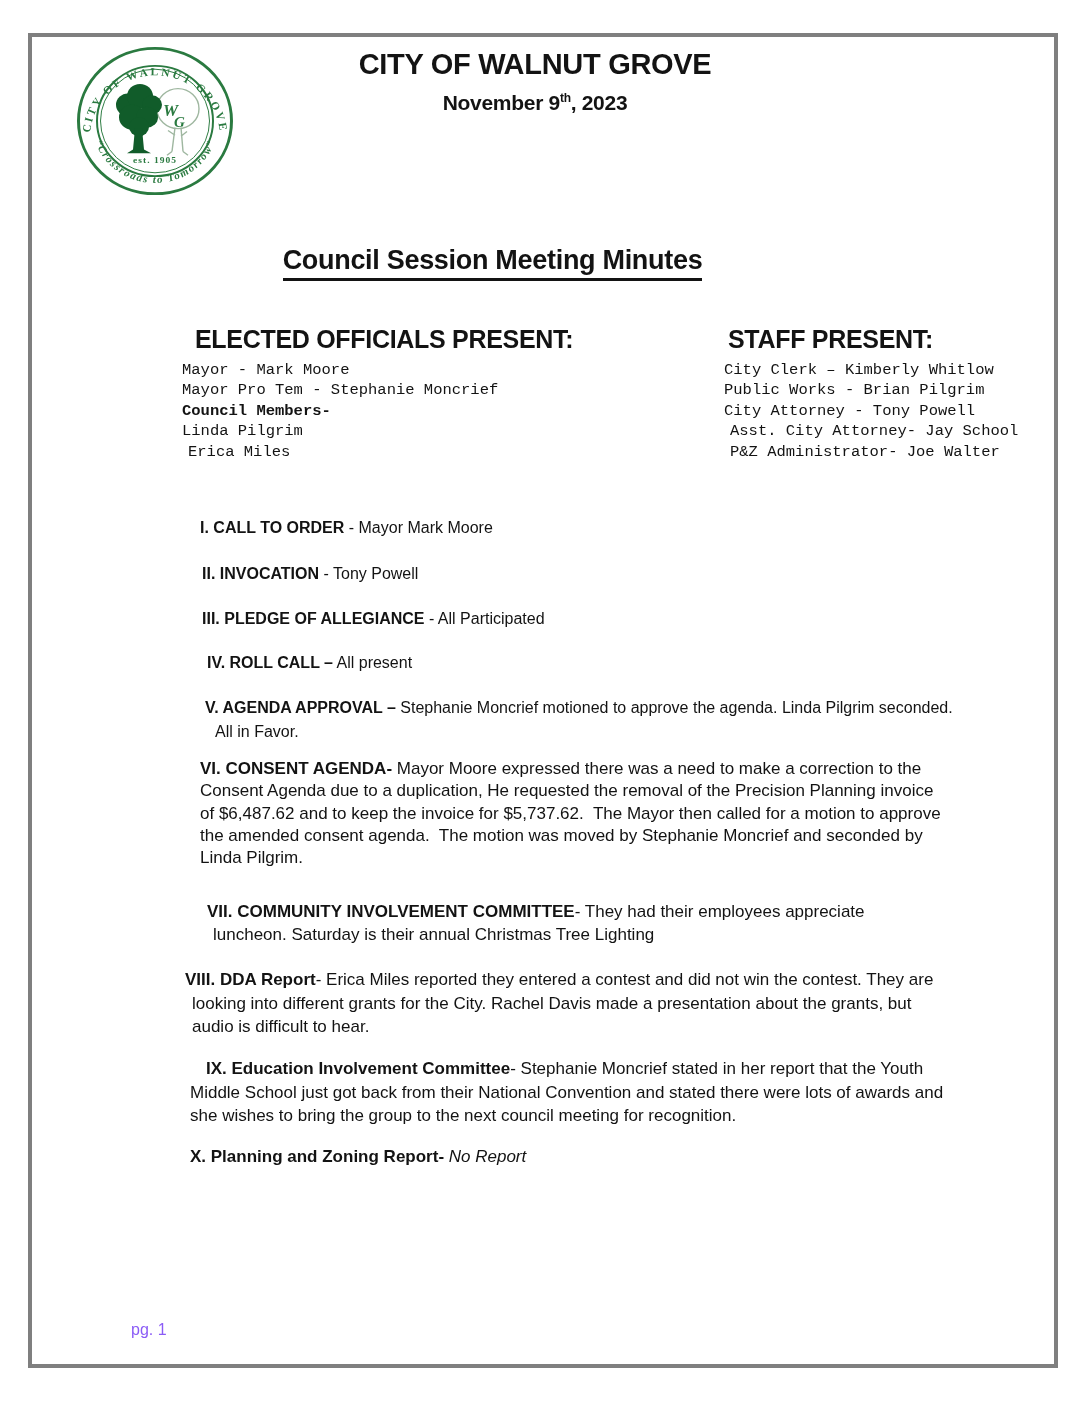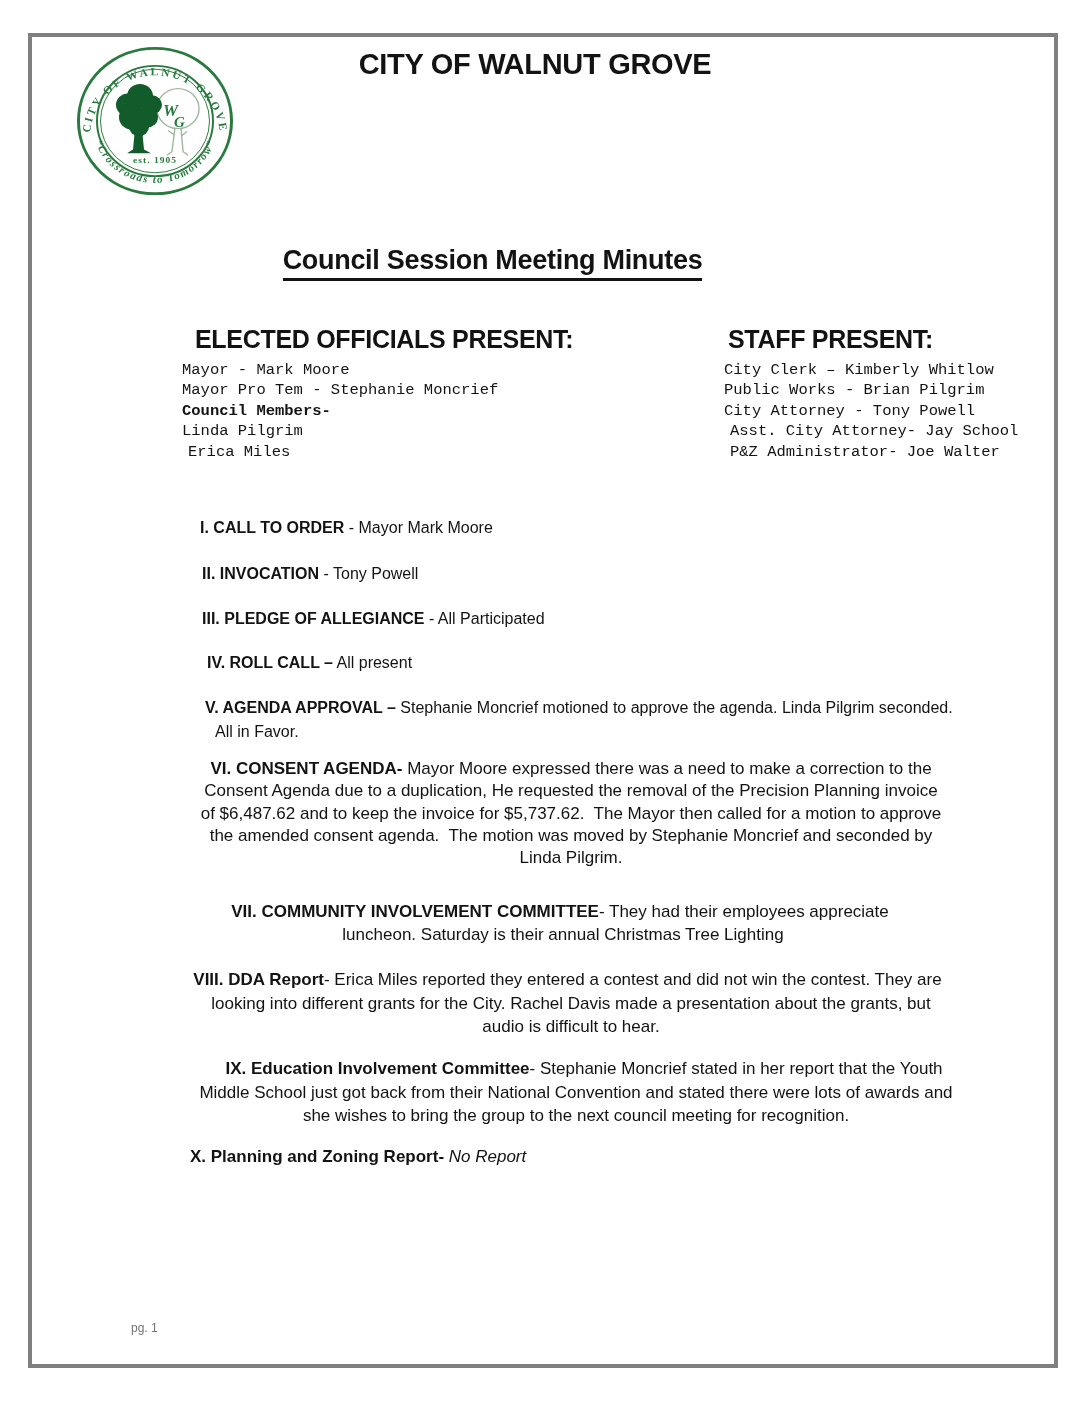--- a/index.html
+++ b/index.html
@@ -28,23 +28,23 @@
   #staff-heading{left:728px;top:325px;}
   .att-list{position:absolute;top:360px;font-size:15.5px;line-height:20.4px;white-space:nowrap;font-family:Liberation Mono, monospace;}
   #elected-list{left:182px;}
   #staff-list{left:724px;}
   .att-row.bold{font-weight:bold;}
   .att-row.ind{padding-left:6px;}
   .agenda-item{
     position:absolute;font-size:16px;line-height:22px;white-space:pre-wrap;margin-top:12px;
   }
   .agenda-item b{font-weight:bold;}
-  .ag-lg{font-size:17px;text-align:center;}
+  .ag-lg{font-size:17px;}
   .italic{font-style:italic;}
-  .page-number{position:absolute;left:131px;top:1321px;font-size:12px;color:#737373;}
+  .page-number{position:absolute;left:131px;top:1321px;font-size:16px;color:#8b5cf6;}
   
   .seal-ring-text{font-family:"Liberation Serif", serif;font-weight:bold;fill:#2a7a40;}
   .seal-mono{font-family:"Liberation Serif", serif;font-style:italic;font-weight:bold;fill:#2a7a40;}
 </style>
 </head>
 <body>
 
 <div class="page-border"></div>
 
 <svg class="logo" viewBox="0 0 160 160" preserveAspectRatio="none">
@@ -77,20 +77,21 @@
     <path d="M 60,88 L 58,110 L 52,114 L 76,114 L 69,110 L 67,88 Z"></path>
   </g>
 
   <text class="seal-mono" x="88" y="75" font-size="17">W</text>
   <text class="seal-mono" x="99" y="86" font-size="15">G</text>
   <text x="80" y="124" text-anchor="middle" class="seal-ring-text" font-size="9.5" letter-spacing="1">est. 1905</text>
 </svg>
 
 <div class="header-block">
   <div class="header-title">CITY OF WALNUT GROVE</div>
+  <div class="header-date"><span>November 9</span><sup>th</sup><span>, 2023</span></div>
 </div>
 
 <div class="doc-title-wrap">
   <span class="doc-title">Council Session Meeting Minutes</span>
 </div>
 
 <div class="att-heading" id="elected-heading">ELECTED OFFICIALS PRESENT:</div>
 <div class="att-heading" id="staff-heading">STAFF PRESENT:</div>
 
 <div class="att-list" id="elected-list">

